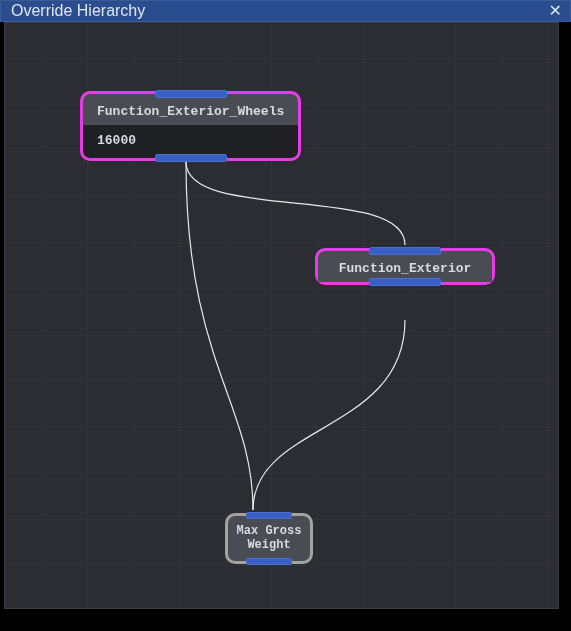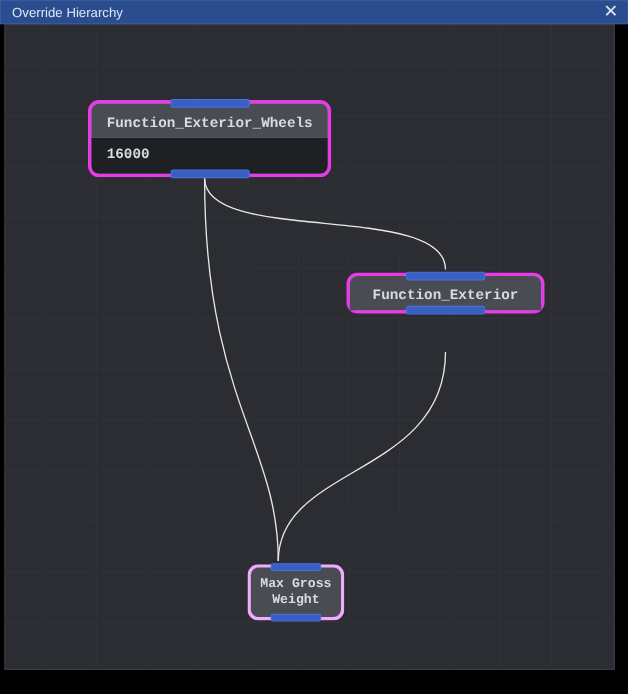--- a/index.html
+++ b/index.html
@@ -22,21 +22,21 @@
     border: 1px solid #3a5a99;
     display: flex;
     align-items: center;
     justify-content: space-between;
     padding: 0 6px 0 10px;
     position: relative;
     z-index: 10;
   }
   .titlebar-title {
     color: #e0e6f0;
-    font-size: 12px;
+    font-size: 16px;
     font-weight: normal;
   }
   .close-btn {
     color: #e0e6f0;
     font-size: 16px;
     line-height: 1;
     cursor: pointer;
     padding: 0 2px;
   }
   .canvas {
@@ -65,21 +65,21 @@
     inset: 0;
     width: 100%;
     height: 100%;
     pointer-events: none;
     z-index: 1;
   }
   .node {
     position: absolute;
     z-index: 2;
     border-radius: 10px;
-    background: #f0abfc;
+    background: #a3a3a3;
     border: 3px solid transparent;
   }
   .node.selected {
     border-color: #e83ae8;
   }
   .node-inner {
     position: relative;
     border-radius: 7px;
     overflow: visible;
   }

